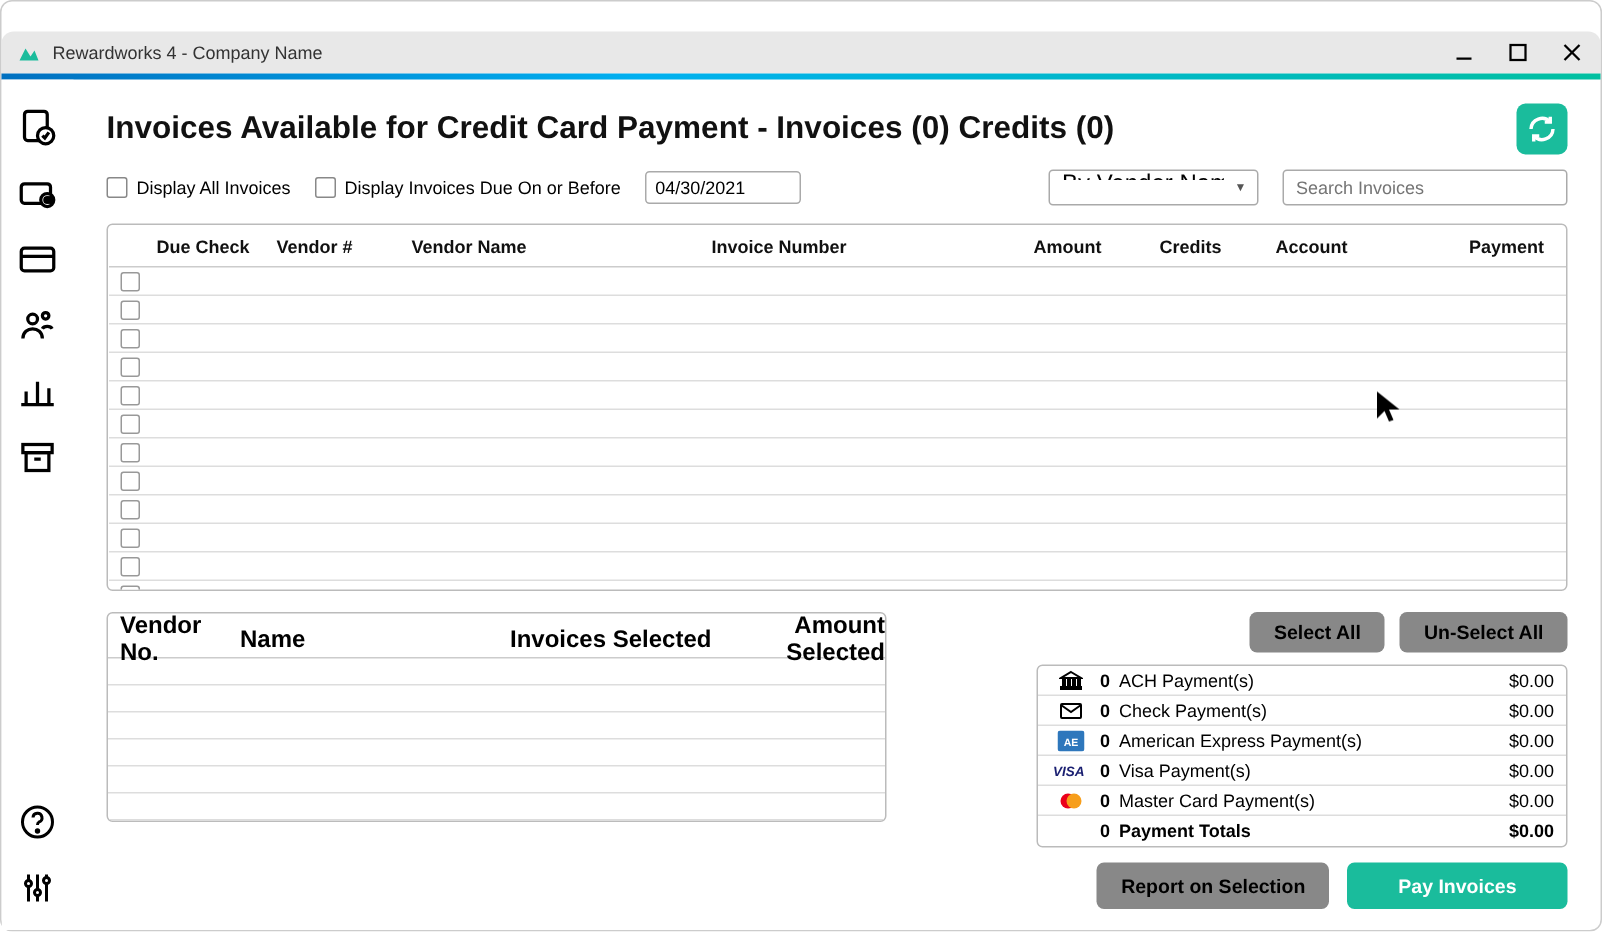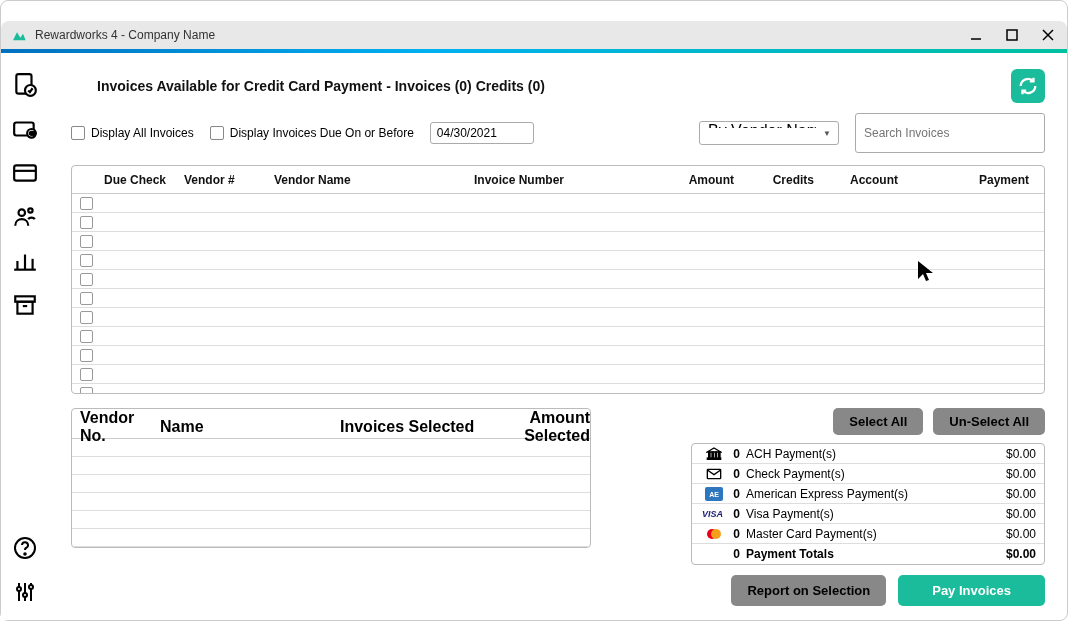--- a/index.html
+++ b/index.html
@@ -69,25 +69,24 @@
       display: flex;
       flex-direction: column;
       min-width: 0;
     }
     .header-row {
       display: flex;
       align-items: center;
       margin-bottom: 10px;
     }
     .page-title {
-      font-size: 14px;
+      font-size: 21px;
       font-weight: 700;
       color: #111;
       flex: 1;
-      margin-left: 26px;
     }
     .refresh-btn {
       width: 34px; height: 34px;
       background: #1abc9c;
       border-radius: 6px;
       display: flex; align-items: center; justify-content: center;
       cursor: pointer;
       color: #fff;
     }
     .filters-row {
@@ -129,21 +128,21 @@
     .select-wrap::after {
       content: '▼';
       position: absolute;
       right: 8px; top: 50%;
       transform: translateY(-50%);
       font-size: 8px;
       pointer-events: none;
       color: #555;
     }
     .search-input {
-      height: 40px;
+      height: 24px;
       border: 1px solid #aaa;
       border-radius: 3px;
       font-size: 12px;
       padding: 0 8px;
       width: 190px;
     }
     .table-border {
       border: 1px solid #bbb;
       border-radius: 4px;
     }

